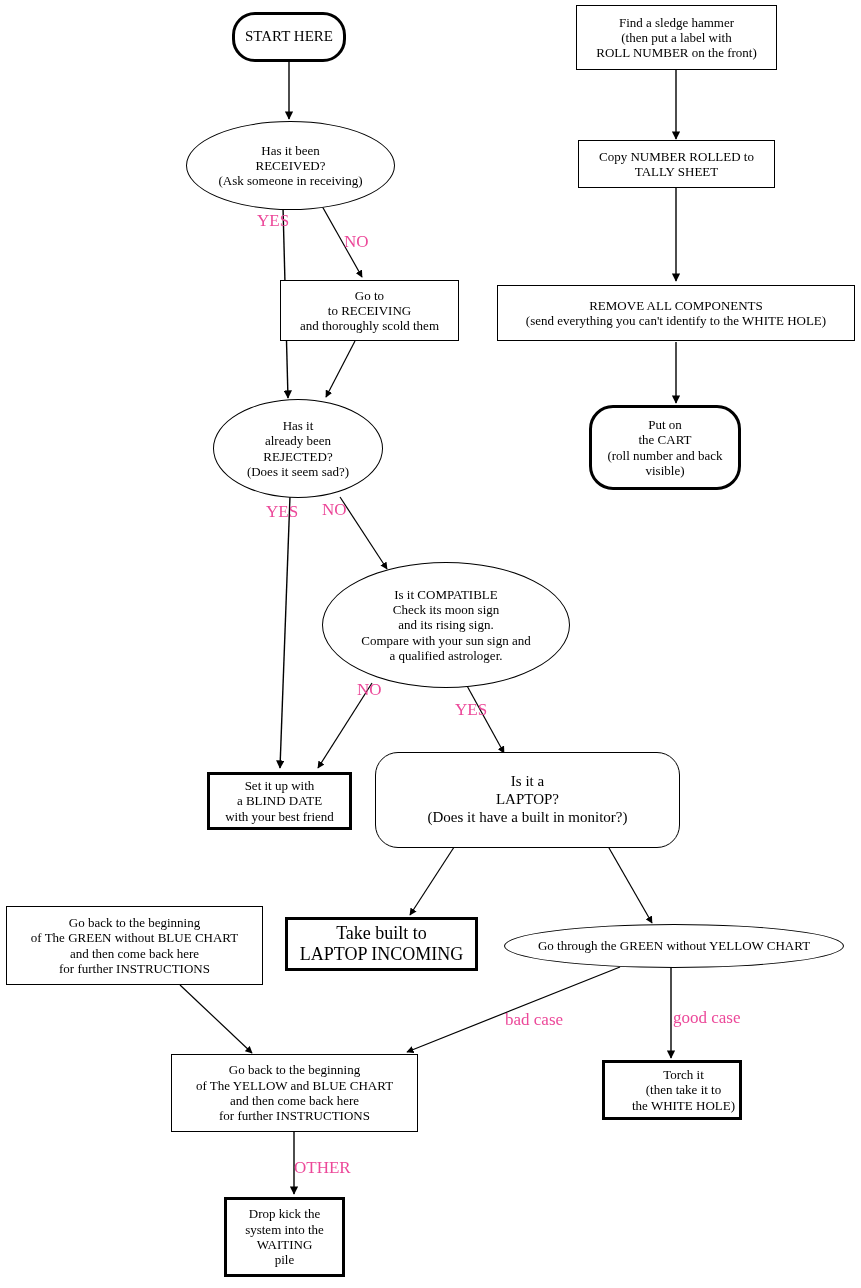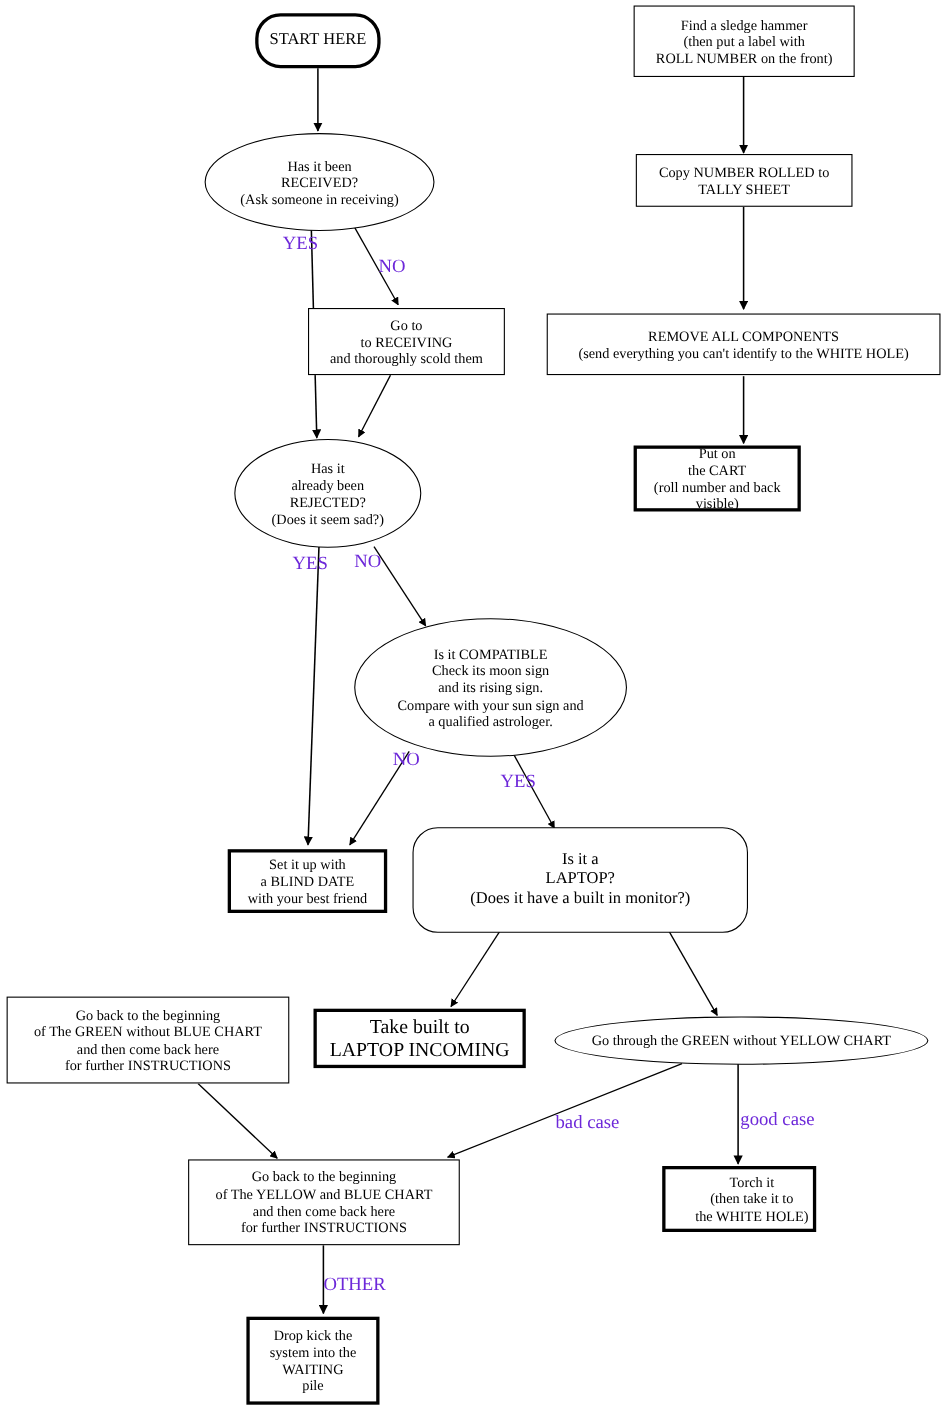--- a/index.html
+++ b/index.html
@@ -52,21 +52,21 @@
     border: 1px solid #000000;
     border-radius: 50%;
   }
   .f13 { font-size: 13px; }
   .f15 { font-size: 15px; border-radius: 23px; }
   .f18 { font-size: 18px; }
   .edge-label {
     position: absolute;
     font-family: "Liberation Serif", "DejaVu Serif", serif;
     font-size: 17px;
-    color: #6d28d9;
+    color: #ec4899;
     white-space: nowrap;
     background: transparent;
   }
 </style>
 </head>
 <body>
 
 <div id="canvas">
 
   <svg id="edges" viewBox="0 0 861 1288" xmlns="http://www.w3.org/2000/svg">
@@ -217,20 +217,20 @@
     <span class="txt">Find a sledge hammer
 (then put a label with
 ROLL NUMBER on the front)</span>
   </div>
 
   <div class="node box f13" style="left:497px; top:285px; width:358px; height:56px;">
     <span class="txt">REMOVE ALL COMPONENTS
 (send everything you can't identify to the WHITE HOLE)</span>
   </div>
 
-  <div class="node box-thick f13" style="left:576px; top:405px; width:152px; height:60px;">
+  <div class="node box-thick f13" style="left:589px; top:405px; width:152px; height:85px;border-radius:24px;">
     <span class="txt">Put on
 the CART
 (roll number and back
 visible)</span>
   </div>
 
 </div>
 
 </body></html>

